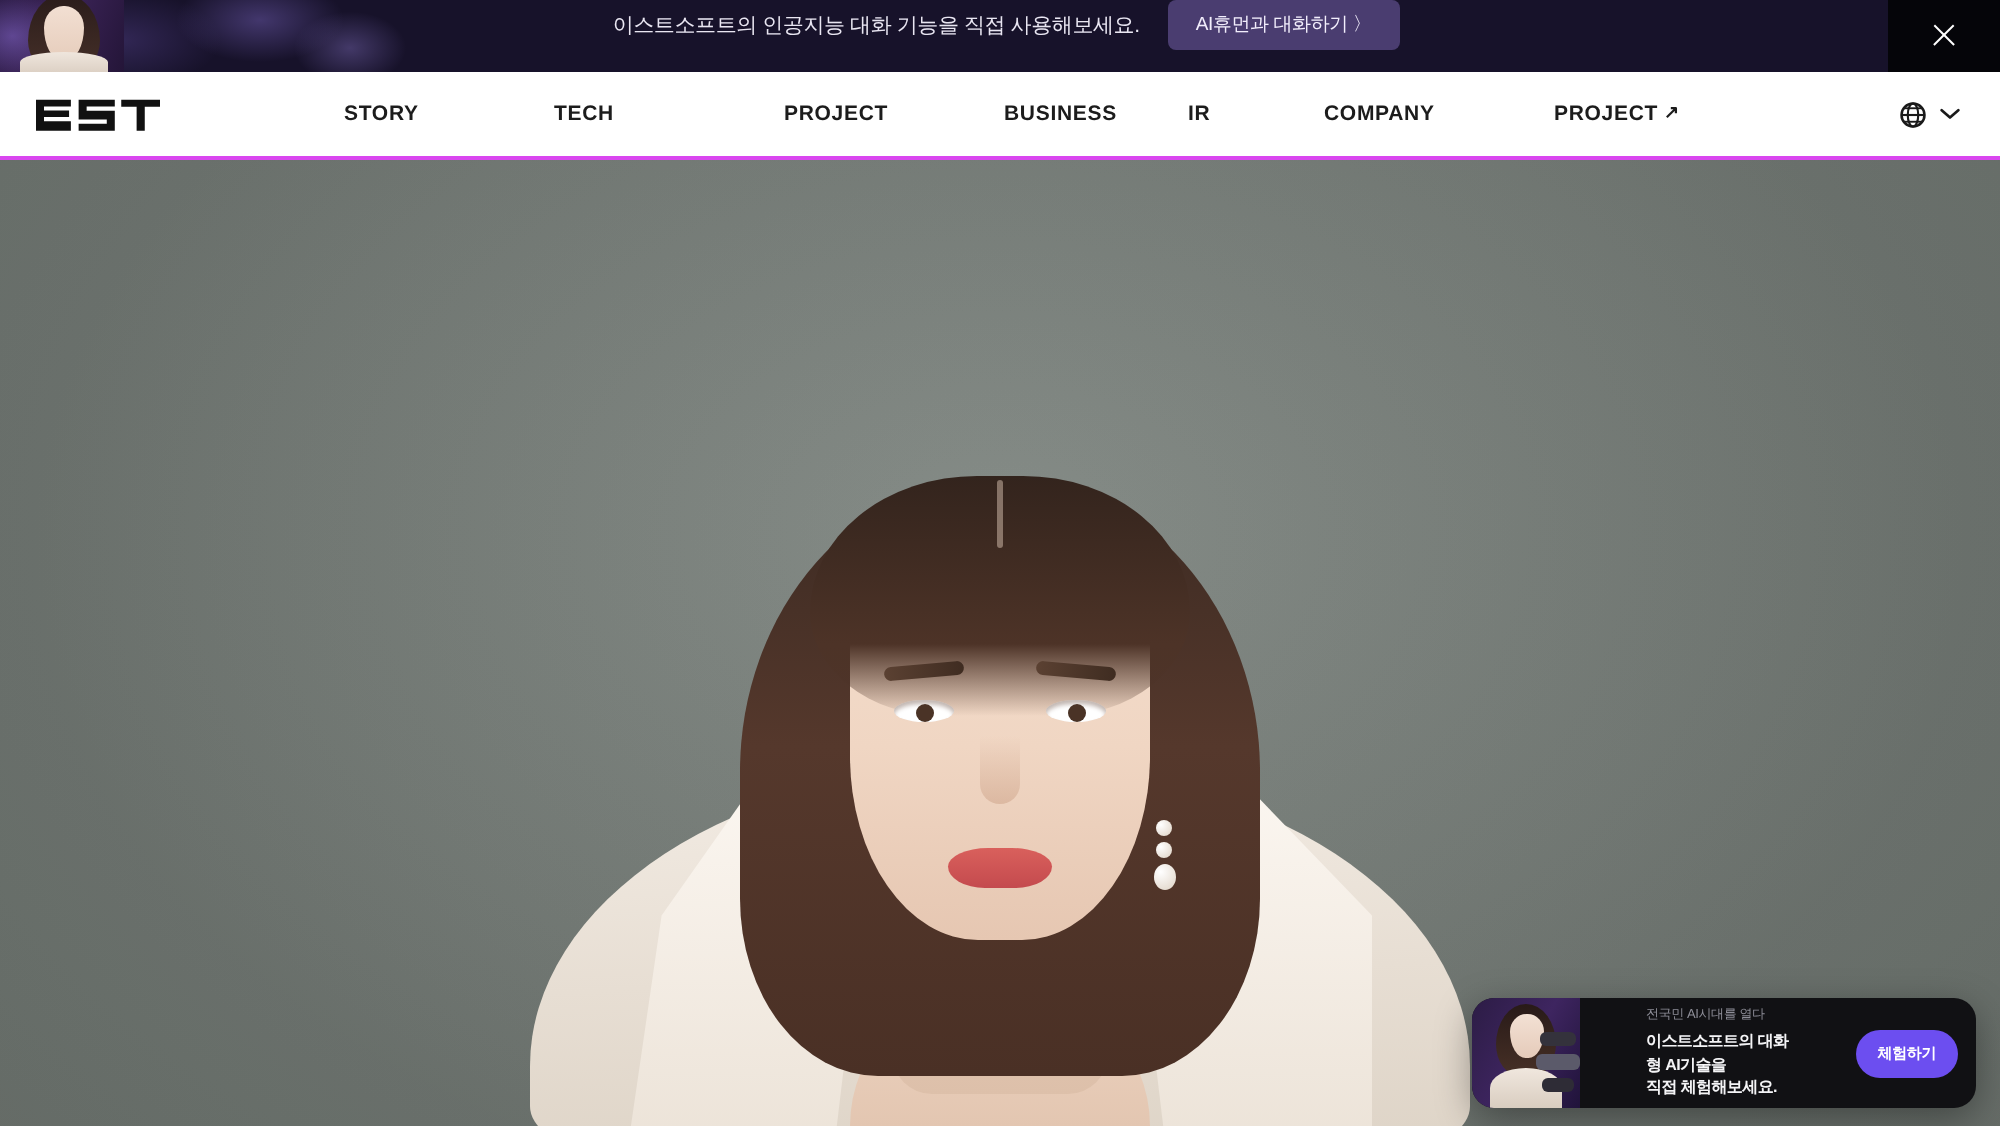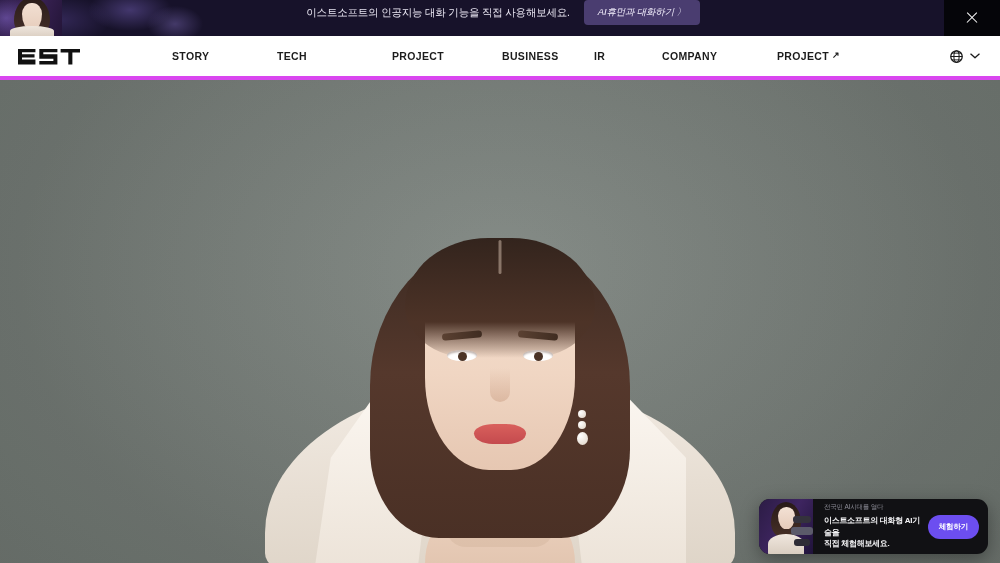--- a/index.html
+++ b/index.html
@@ -55,41 +55,40 @@
     position:relative; z-index:3;
   }
   .promo-text {
     color:#e9e6f2; font-size:10.5px; letter-spacing:-0.2px; white-space:nowrap;
   }
   .promo-cta {
     background:#4a3d70; border:none; border-radius:4px;
     color:#f2eefc; font-size:9.5px; letter-spacing:-0.2px;
     padding:6px 14px; cursor:pointer; white-space:nowrap;
     font-family:"Liberation Sans", sans-serif;
-    font-style:italic;
   }
   .promo-close-zone {
     width:56px; height:36px; flex:0 0 56px;
     background:#050509;
     display:flex; align-items:center; justify-content:center;
     position:relative; z-index:3; cursor:pointer;
   }
   .close-x { position:relative; width:14px; height:14px; }
   .close-x:before, .close-x:after {
     content:""; position:absolute; left:0; top:6px; width:14px; height:1.3px;
     background:#ffffff;
   }
   .close-x:before { transform:rotate(45deg); }
   .close-x:after  { transform:rotate(-45deg); }
 
   
   .site-header {
     position:absolute; top:36px; left:0; width:1000px; height:44px;
     background:#ffffff;
-    border-bottom:4px solid #d946ef;
+    border-bottom:2px solid #d946ef;
     display:flex; align-items:center;
     z-index:25;
   }
   .logo {
     margin-left:18px; width:62px; height:22px;
     display:flex; align-items:center;
     cursor:pointer; flex:0 0 auto;
   }
   .logo svg { display:block; }
   .nav-list {
@@ -234,25 +233,26 @@
   .p-ear-drop i {
     display:block; width:8px; height:8px; margin-bottom:3px;
     background:radial-gradient(circle at 30% 30%,#ffffff,#ded2c4);
     border-radius:50%;
   }
   .p-ear-drop i:last-child { width:11px; height:13px; margin-left:-1.5px; border-radius:50%; }
 
   
   .float-widget {
     position:absolute; right:12px; bottom:9px;
-    width:229px; height:55px;
+    width:252px; height:55px;
     background:#111114; border-radius:11px;
     display:flex; align-items:center; overflow:hidden;
     box-shadow:0 5px 18px rgba(0,0,0,.35);
     z-index:40;
+    gap:22px;
   }
   .fw-thumb {
     width:54px; height:55px; flex:0 0 54px; position:relative; overflow:hidden;
     background:linear-gradient(120deg,#2c1c45 0%,#3e2560 50%,#20133a 100%);
   }
   .fw-thumb .fh { position:absolute; left:12px; top:3px; width:30px; height:36px;
     background:linear-gradient(180deg,#281a18,#473026);
     border-radius:50% 50% 40% 40% / 56% 56% 44% 44%; }
   .fw-thumb .ff { position:absolute; left:19px; top:8px; width:17px; height:22px;
     background:linear-gradient(180deg,#f3e1d4,#e5cbba);

